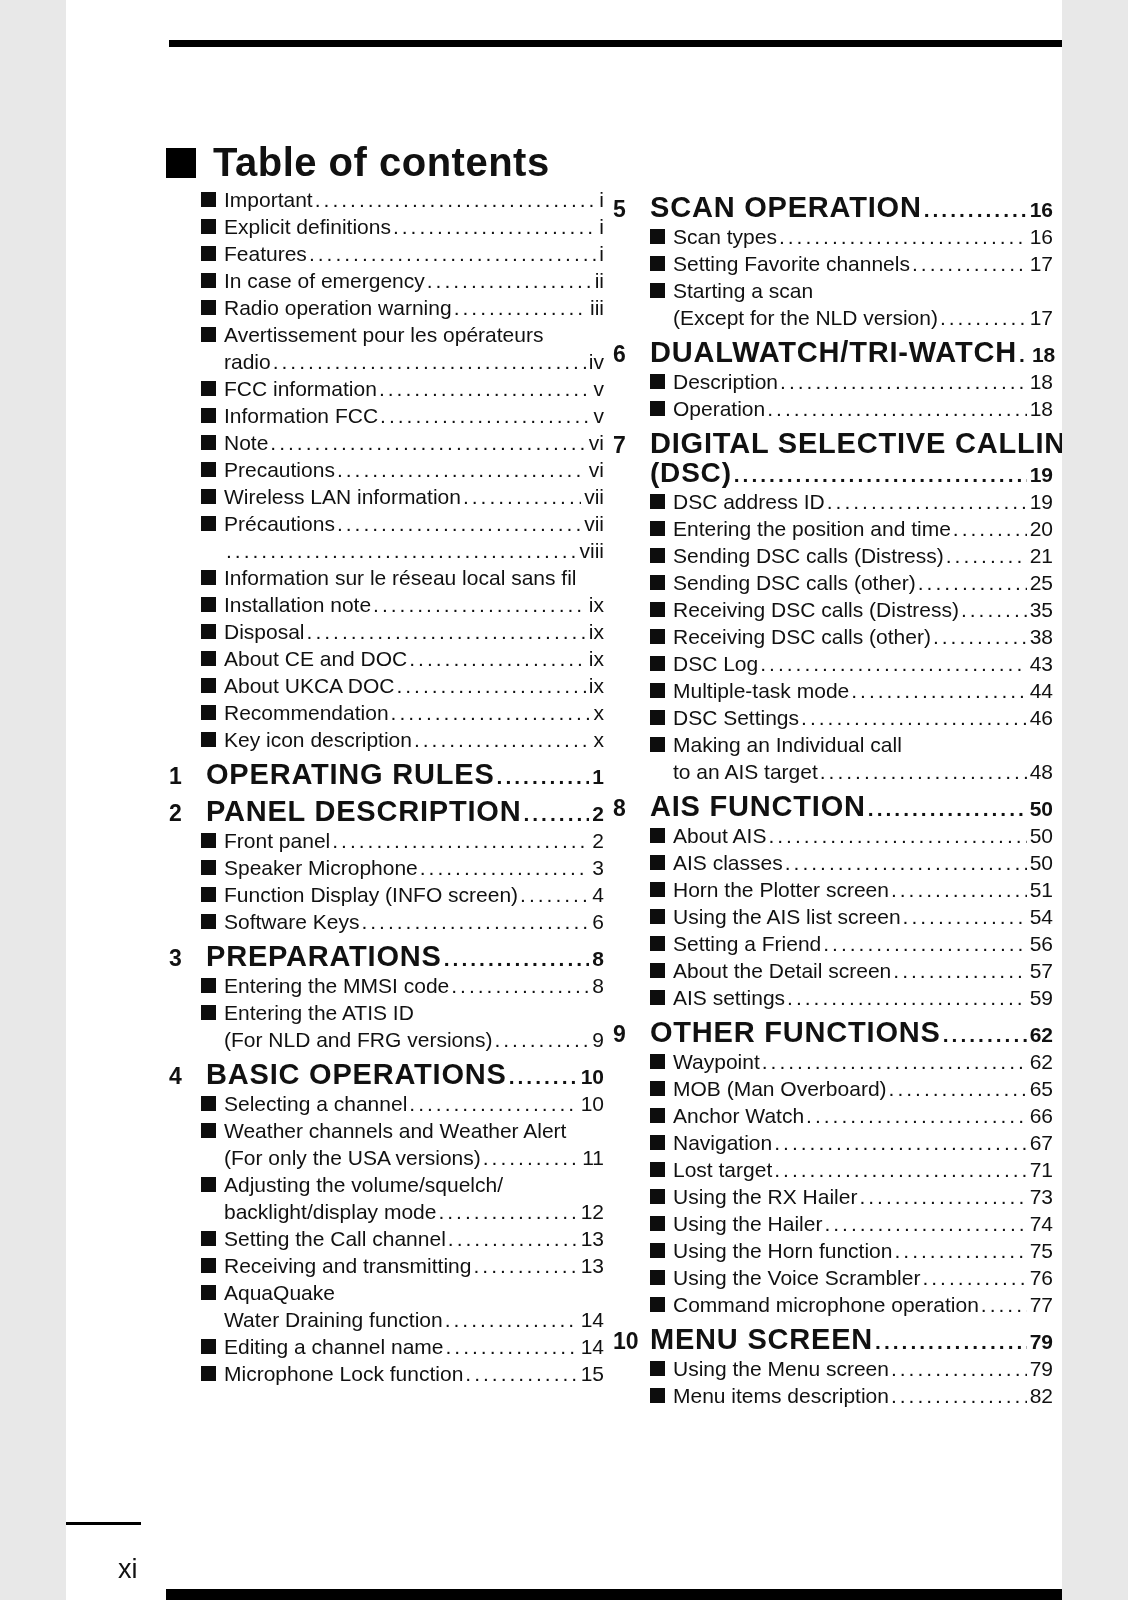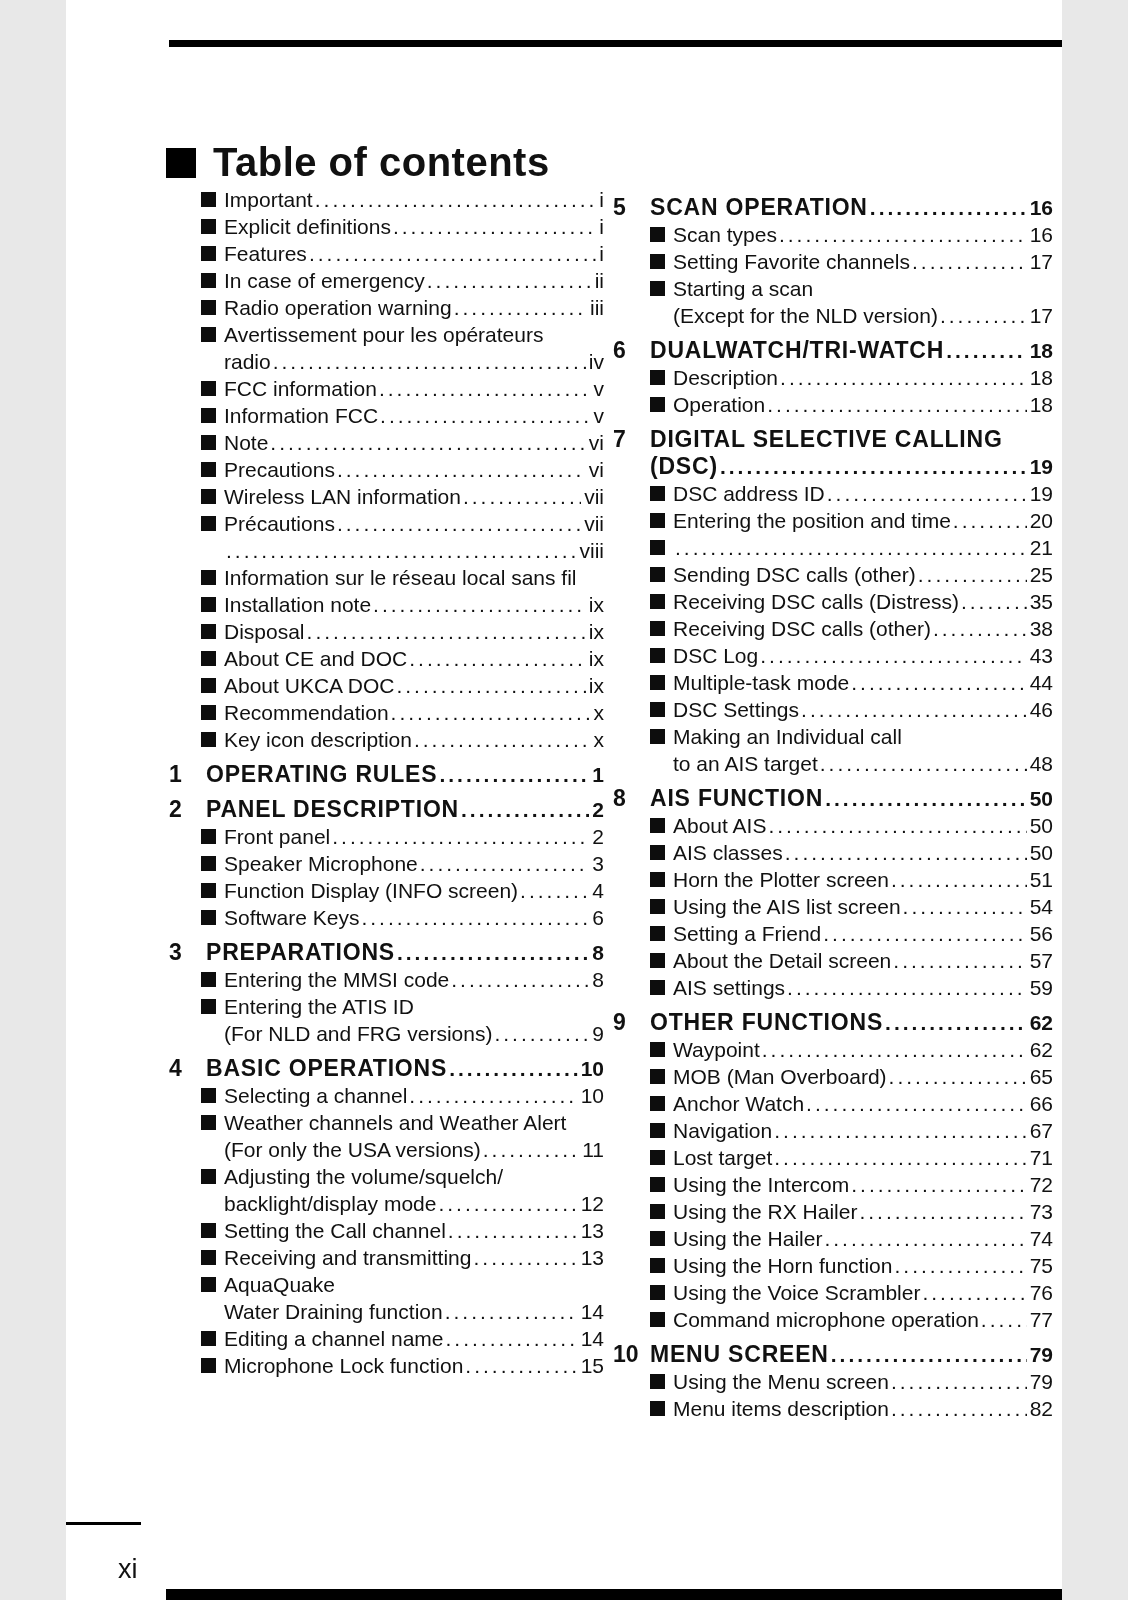--- a/index.html
+++ b/index.html
@@ -20,22 +20,22 @@
   .col{display:flex;flex-direction:column;}
   .col-left{width:435px;}
   .col-right{width:440px;}
   .row{
     display:flex;align-items:baseline;
     font-size:21px;line-height:27px;
     white-space:nowrap;
   }
   .row .num{width:37px;flex-shrink:0;font-weight:bold;font-size:23px;}
   .row.section{margin-top:8px;}
-  .row.section .label{font-weight:bold;font-size:23px;letter-spacing:0.8px;}
-  .row.section-cont .label{font-weight:bold;font-size:23px;letter-spacing:0.8px;}
+  .row.section .label{font-weight:bold;font-size:29px;letter-spacing:0.8px;}
+  .row.section-cont .label{font-weight:bold;font-size:28px;letter-spacing:0.8px;}
   .row.section .pg,.row.section-cont .pg{font-weight:bold;}
   .row.section .leader::before,.row.section-cont .leader::before{font-weight:bold;}
   .row.section-cont{padding-left:37px;}
   .col-left .row.item{padding-left:32px;}
   .col-left .row.cont{padding-left:55px;}
   .col-right .row.item{padding-left:37px;}
   .col-right .row.cont{padding-left:60px;}
   .bullet{width:15px;height:15px;background:#0d0d0d;margin-right:8px;flex-shrink:0;}
   .label{flex-shrink:0;}
   .leader{flex:1 1 auto;overflow:hidden;margin:0 3px 0 2px;min-width:10px;}
@@ -364,20 +364,21 @@
           <span class="pg">19</span>
         </div>
         <div class="row item">
           <span class="bullet"></span>
           <span class="label">Entering the position and time</span>
           <span class="leader"></span>
           <span class="pg">20</span>
         </div>
         <div class="row item">
           <span class="bullet"></span>
+          <span class="label">Sending DSC calls (Distress)</span>
           <span class="leader"></span>
           <span class="pg">21</span>
         </div>
         <div class="row item">
           <span class="bullet"></span>
           <span class="label">Sending DSC calls (other)</span>
           <span class="leader"></span>
           <span class="pg">25</span>
         </div>
         <div class="row item">
@@ -495,26 +496,20 @@
           <span class="bullet"></span>
           <span class="label">Navigation</span>
           <span class="leader"></span>
           <span class="pg">67</span>
         </div>
         <div class="row item">
           <span class="bullet"></span>
           <span class="label">Lost target</span>
           <span class="leader"></span>
           <span class="pg">71</span>
-        </div>
-        <div class="row item">
-          <span class="bullet"></span>
-          <span class="label">Using the Intercom</span>
-          <span class="leader"></span>
-          <span class="pg">72</span>
         </div>
         <div class="row item">
           <span class="bullet"></span>
           <span class="label">Using the RX Hailer</span>
           <span class="leader"></span>
           <span class="pg">73</span>
         </div>
         <div class="row item">
           <span class="bullet"></span>
           <span class="label">Using the Hailer</span>

